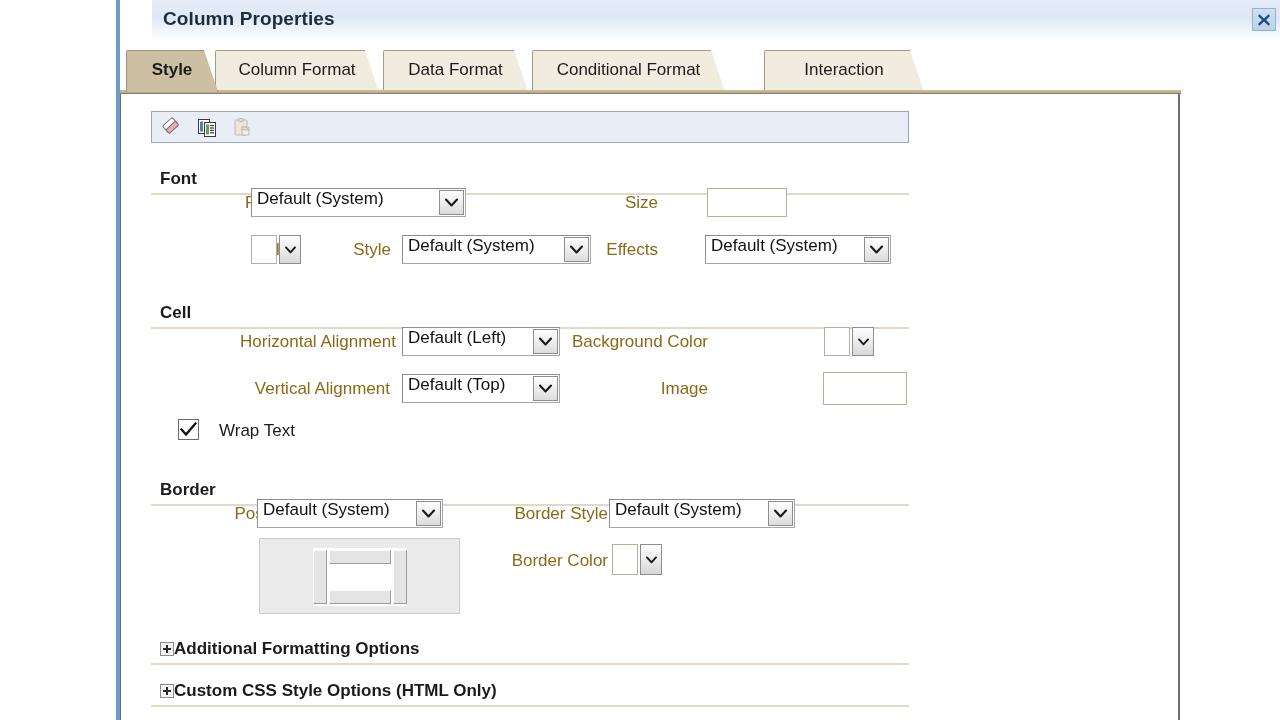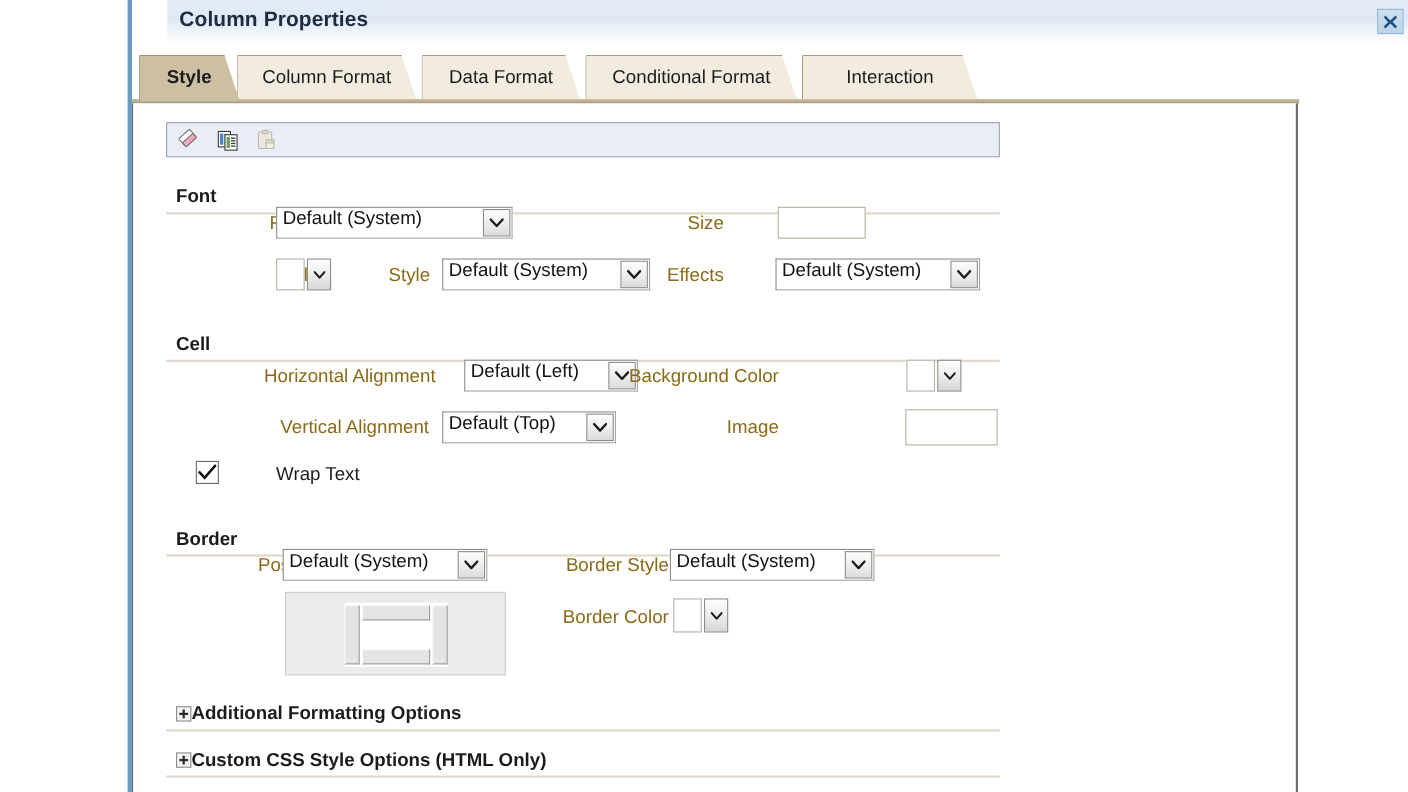--- a/index.html
+++ b/index.html
@@ -352,21 +352,21 @@
     </div>
     <div class="tab" style="left:95px; width:164px;">
       <span>Column Format</span>
     </div>
     <div class="tab" style="left:263px; width:145px;">
       <span>Data Format</span>
     </div>
     <div class="tab" style="left:412px; width:193px;">
       <span>Conditional Format</span>
     </div>
-    <div class="tab" style="left:609px; width:160px;">
+    <div class="tab" style="left:644px; width:160px;">
       <span>Interaction</span>
     </div>
   </div>
   <div id="tab-underline"></div>
   <div id="tab-underline2"></div>
 
   <div id="panel">
 
     <div id="toolbar">
       <svg class="tb-icon" viewBox="0 0 22 22">
@@ -444,21 +444,21 @@
           </svg>
       </span>
     </div>
 
     <div class="section" style="top:194px;">
       <div class="section-title">Cell</div>
       <div class="section-rule"></div>
     </div>
 
     <div class="lbl" style="left:90px; top:238px; width:185px; text-align:right;">Horizontal Alignment</div>
-    <div class="sel" style="left:281px; top:233px; width:158px;margin-left:20px;">
+    <div class="sel" style="left:281px; top:233px; width:158px;">
       <span class="sel-text">Default (Left)</span>
       <span class="arrow">
         <svg width="13" height="9" viewBox="0 0 13 9">
             <path d="M1 1.5 L6.5 7.5 L12 1.5" fill="none" stroke="#1b1b1b" stroke-width="2.1" stroke-linecap="round" stroke-linejoin="round"></path>
           </svg>
       </span>
     </div>
 
     <div class="lbl" style="left:89px; top:285px; width:180px; text-align:right;">Vertical Alignment</div>
     <div class="sel" style="left:281px; top:280px; width:158px;">
@@ -481,21 +481,21 @@
     </div>
 
     <div class="lbl" style="left:520px; top:285px; width:67px; text-align:right;">Image</div>
     <input class="txt" style="left: 702px; top: 278px; width: 84px; height: 33px;" type="text" value="">
 
     <div class="chk" style="left:57px; top:325px;">
       <svg width="17" height="15" viewBox="0 0 17 15">
         <path d="M1.5 7.5 L6 12.5 L15.5 1.5" fill="none" stroke="#111111" stroke-width="2.3" stroke-linecap="square"></path>
       </svg>
     </div>
-    <div class="lbl-black" style="left:98px; top:327px;margin-left:32px;">Wrap Text</div>
+    <div class="lbl-black" style="left:98px; top:327px;">Wrap Text</div>
 
     <div class="section" style="top:371px;">
       <div class="section-title">Border</div>
       <div class="section-rule"></div>
     </div>
 
     <div class="lbl" style="left:59px; top:410px; width:115px; text-align:right;">Position</div>
     <div class="sel" style="left:136px; top:405px; width:186px;">
       <span class="sel-text">Default (System)</span>
       <span class="arrow">

